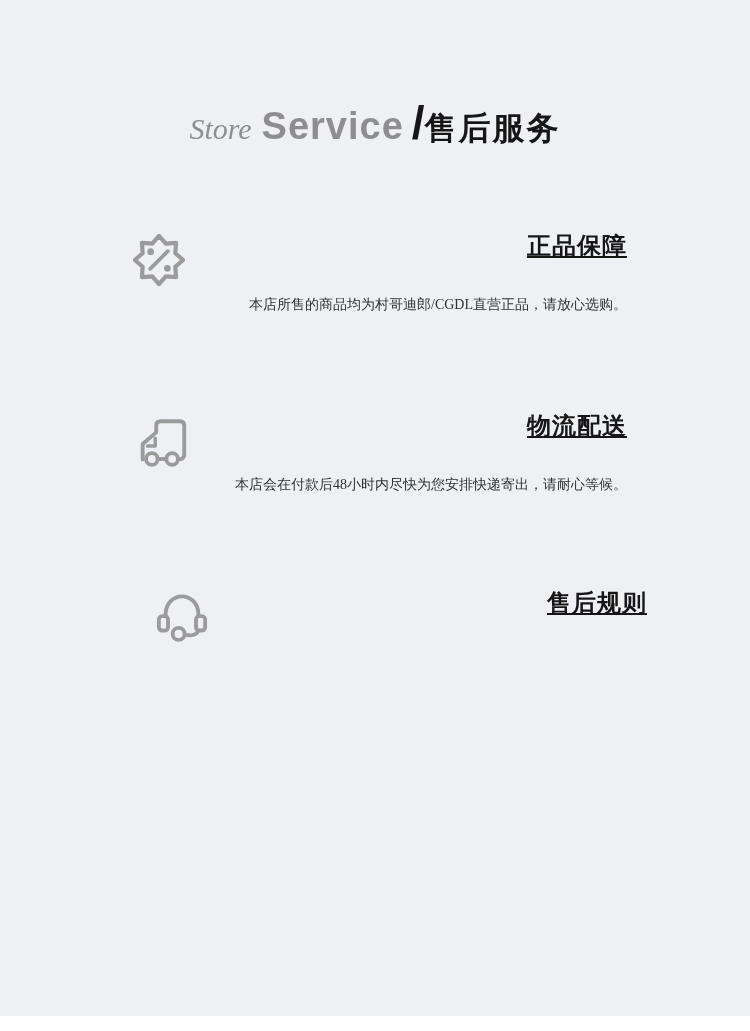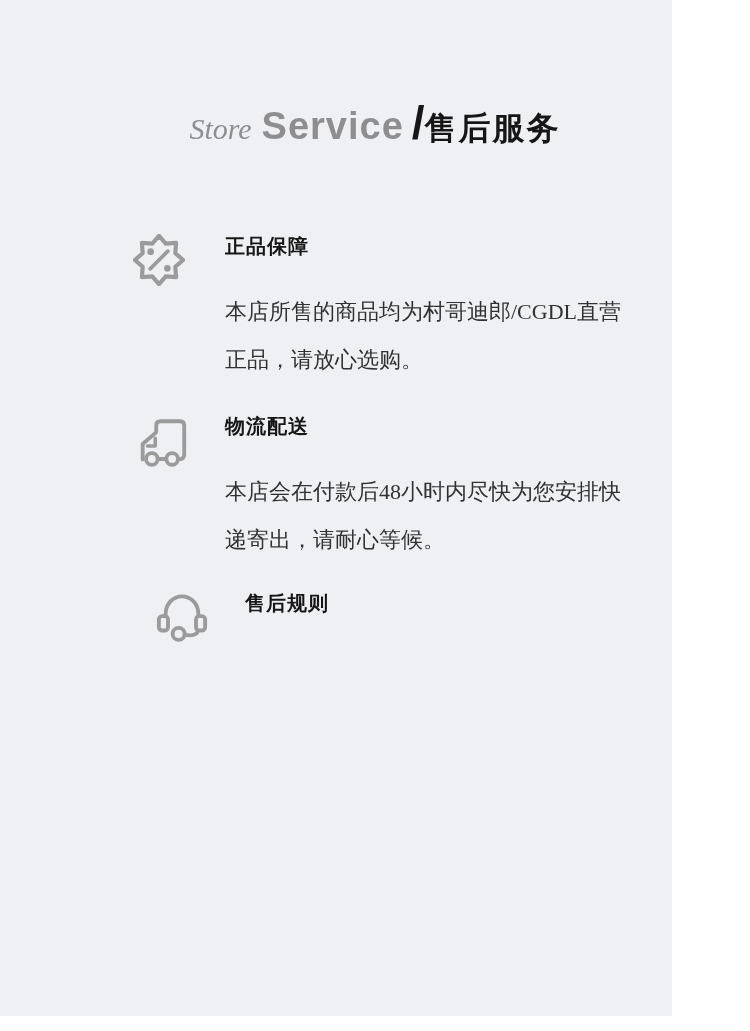--- a/index.html
+++ b/index.html
@@ -2,22 +2,22 @@
 <html style="--bg: #eef0f3; --icon: #9b9b9b; --heading: #161616; --body: #313131; --title_gray: #8e8e90; --footer: #ffffff;"><head>
 <meta charset="utf-8">
 <style>
   :root{
     --bg:#eef0f3; --icon:#9b9b9b; --heading:#161616; --body:#313131;
     --title_gray:#8e8e90; --footer:#ffffff;
   }
   html,body{margin:0;padding:0;}
   body{background:#fff;}
   .page{
-    position:relative; width:672px; height:1031px; background:var(--bg);
-    overflow:hidden; font-family:"Liberation Serif","DejaVu Serif",serif;
+    position:relative; width:750px; height:1031px; background:var(--bg);
+    overflow:hidden; font-family:"Liberation Serif","DejaVu Serif",serif;text-align:right;
   }
   
   .title-row{
     position:absolute; top:96px; left:0; width:750px; height:62px;
     display:flex; justify-content:center; align-items:baseline;
     white-space:nowrap;
   }
   .t-store{
     font-family:"Liberation Serif","DejaVu Serif",serif;
     font-style:italic; font-size:30px; color:var(--title_gray);
@@ -35,25 +35,25 @@
     font-size:32px; font-weight:700; color:var(--heading); letter-spacing:2px;
   }
   
   .svc{position:absolute; left:0; width:750px;}
   .svc.s1{top:230px;}
   .svc.s2{top:410px;}
   .svc.s3{top:587px;margin-left:20px;}
   .icon-wrap{position:absolute; left:133px; top:4px; line-height:0;}
   .svc .content{margin-left:225px; width:402px;}
   .sec-heading{
-    margin:0; font-size:20px; font-weight:700; line-height:32px;
-    color:var(--heading); letter-spacing:1px;
+    margin:0; font-size:24px; font-weight:700; line-height:32px;
+    color:var(--heading); letter-spacing:1px;text-decoration:underline;
   }
   .sec-body{
-    margin:26px 0 0 0; font-size:22px; line-height:48px; color:var(--body);
+    margin:26px 0 0 0; font-size:14px; line-height:34px; color:var(--body);
   }
   .rules{
     list-style:none; margin:28px 0 0 0; padding:0;
     font-size:22px; line-height:32px; color:var(--body);
   }
   .rules li{margin:0; padding:0;}
   
   .footer-strip{
     position:absolute; left:0; bottom:0; width:750px; height:15px;
     background:var(--footer);

